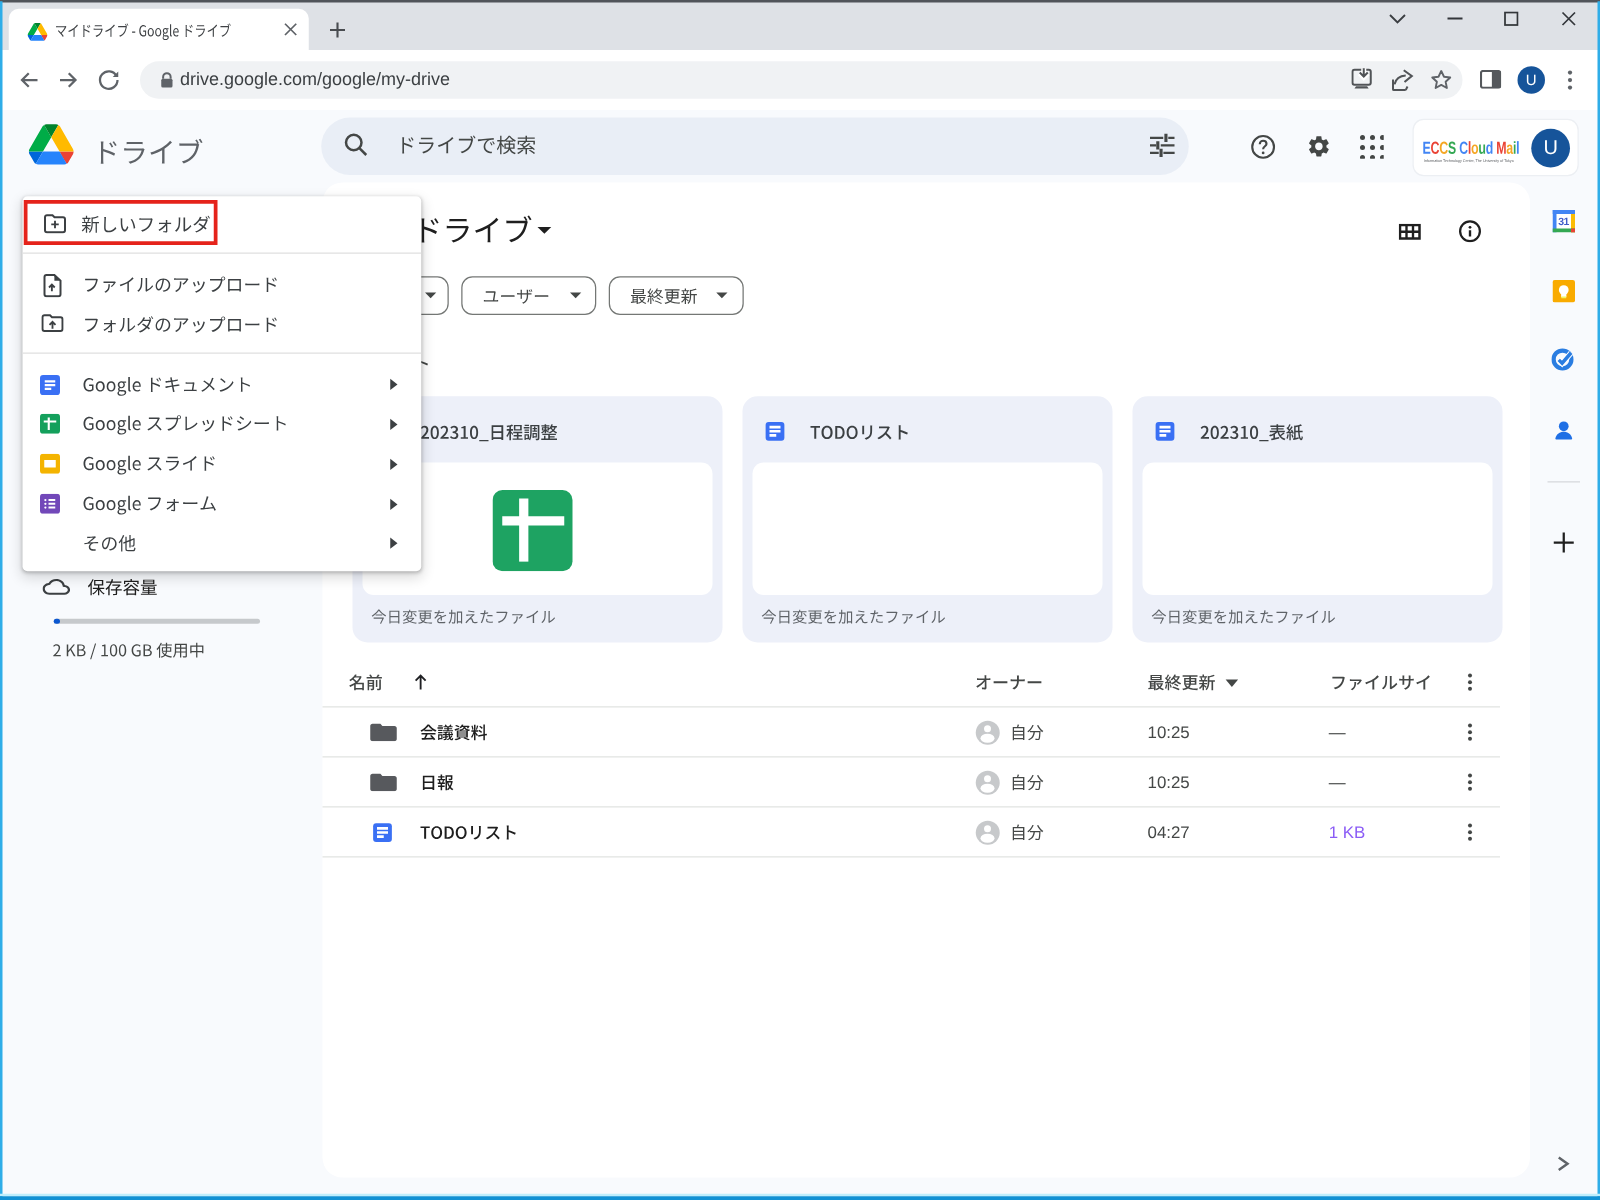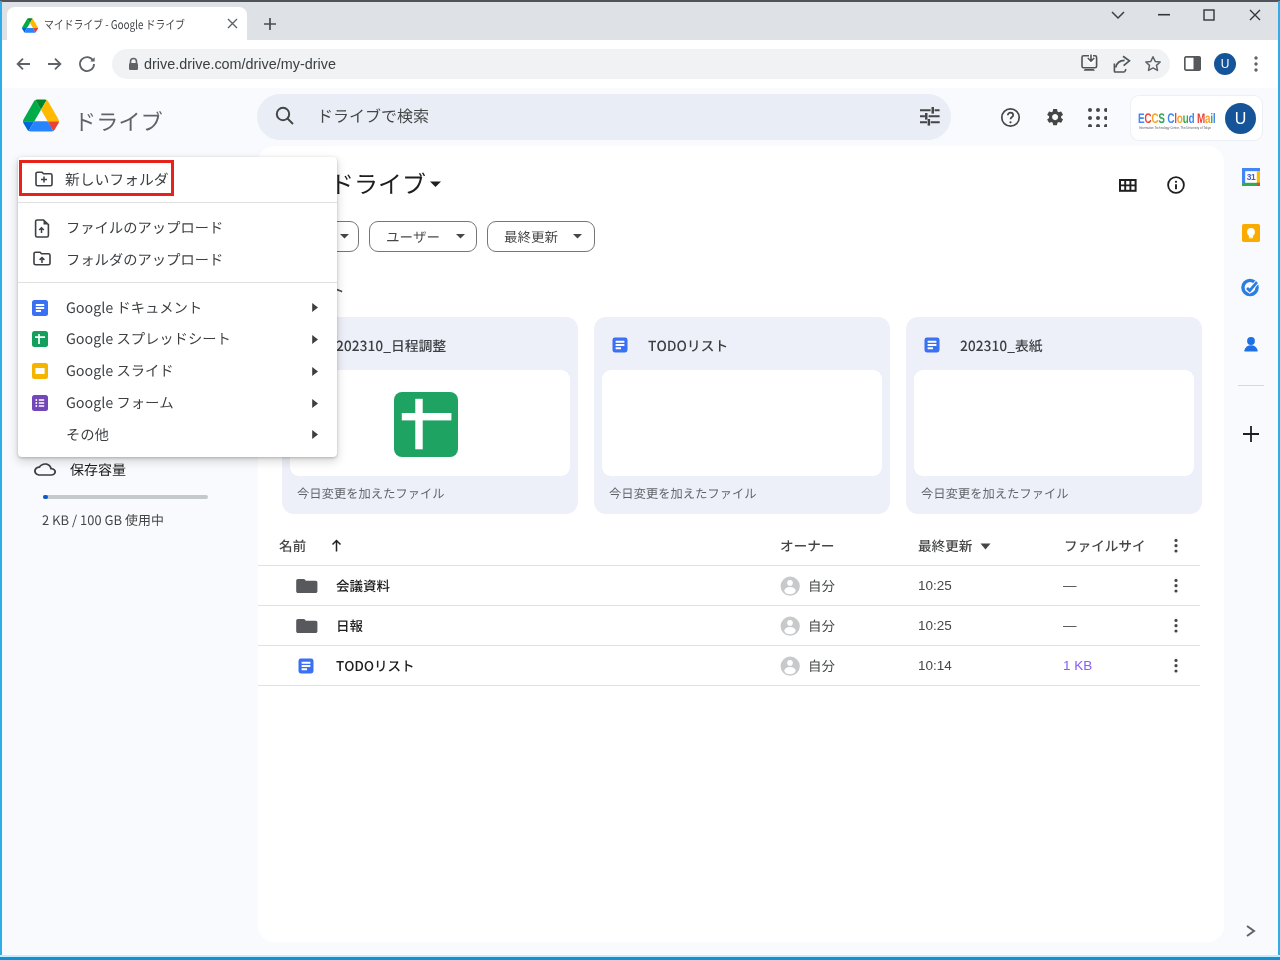--- a/index.html
+++ b/index.html
@@ -43,21 +43,21 @@
   </svg>
 <svg style="position:absolute;left:77px;top:54px;" width="20" height="20" viewBox="0 0 20 20">
     <path d="M16.2 6.8A7 7 0 1 0 17 10" stroke="#5f6368" stroke-width="1.8" fill="none"></path>
     <path d="M17.6 3.2v4.4h-4.4z" fill="#5f6368"></path>
   </svg>
 <div style="position:absolute;left:112px;top:49px;width:1058px;height:30px;background:#f0f2f4;border-radius:15px"></div>
 <svg style="position:absolute;left:127px;top:57px;" width="13" height="14" viewBox="0 0 13 14">
     <path d="M3.5 6V4.5a3 3 0 0 1 6 0V6" stroke="#5f6368" stroke-width="1.6" fill="none"></path>
     <rect x="2" y="6" width="9" height="7" rx="1.2" fill="#5f6368"></rect>
   </svg>
-<div style="position:absolute;left:144px;top:56px;width:400px;height:18px;font-size:14.4px;color:#3c4043;font-family:'Liberation Sans',sans-serif">drive.drive.com/drive/my-drive</div>
+<div style="position:absolute;left:144px;top:56px;width:400px;height:18px;font-size:14.4px;color:#3c4043;font-family:'Liberation Sans',sans-serif">drive.google.com/google/my-drive</div>
 <svg style="position:absolute;left:1081px;top:54px;" width="18" height="18" viewBox="0 0 18 18">
     <rect x="1" y="1.8" width="14.6" height="12" rx="1.6" fill="none" stroke="#515457" stroke-width="1.6"></rect>
     <path d="M10 0.6v6.8M6.8 4.8 10 8l3.2-3.2" stroke="#fff" stroke-width="4" fill="none"></path>
     <path d="M10 0.6v5.8M6.8 4 10 7.2 13.2 4" stroke="#515457" stroke-width="1.6" fill="none"></path>
     <path d="M3.8 14.9h8.9l1.2 1.8H2.6z" fill="#515457"></path>
   </svg>
 <svg style="position:absolute;left:1112px;top:54px;" width="20" height="20" viewBox="0 0 20 20">
     <path d="M2.4 9.5v7.8c0 .4.3.7.7.7h9.5" fill="none" stroke="#515457" stroke-width="1.6"></path>
     <path d="M12.6 18 14 15.2" fill="none" stroke="#515457" stroke-width="1.6"></path>
     <path d="M3.6 13.5C4.6 9.2 8 6.6 12.6 6.4" fill="none" stroke="#515457" stroke-width="1.7"></path>
@@ -295,21 +295,21 @@
     <path d="M3.3 15H4.9V6.4H7.8V5.1H0.4V6.4H3.3Z M13.3 15.2C15.9 15.2 17.7 13.2 17.7 10C17.7 6.8 15.9 4.9 13.3 4.9C10.8 4.9 9 6.8 9 10C9 13.2 10.8 15.2 13.3 15.2ZM13.3 13.8C11.7 13.8 10.6 12.3 10.6 10C10.6 7.7 11.7 6.2 13.3 6.2C15 6.2 16.1 7.7 16.1 10C16.1 12.3 15 13.8 13.3 13.8Z M19.7 15H22.4C25.4 15 27.1 13.2 27.1 10C27.1 6.7 25.4 5.1 22.3 5.1H19.7ZM21.3 13.7V6.3H22.2C24.3 6.3 25.5 7.5 25.5 10C25.5 12.5 24.3 13.7 22.2 13.7Z M33 15.2C35.5 15.2 37.3 13.2 37.3 10C37.3 6.8 35.5 4.9 33 4.9C30.4 4.9 28.6 6.8 28.6 10C28.6 13.2 30.4 15.2 33 15.2ZM33 13.8C31.3 13.8 30.2 12.3 30.2 10C30.2 7.7 31.3 6.2 33 6.2C34.6 6.2 35.7 7.7 35.7 10C35.7 12.3 34.6 13.8 33 13.8Z M48.7 4.7H47.1C47.1 5 47.2 5.4 47.2 5.9C47.2 6.4 47.2 7.6 47.2 8.2C47.2 10.6 47 11.6 46 12.7C45.2 13.6 44.1 14.1 42.8 14.5L43.9 15.6C44.9 15.3 46.3 14.7 47.1 13.7C48.1 12.5 48.6 11.4 48.6 8.3C48.6 7.7 48.6 6.5 48.6 5.9C48.6 5.4 48.7 5 48.7 4.7ZM42.4 4.8H40.9C40.9 5.1 40.9 5.5 40.9 5.8C40.9 6.3 40.9 9.6 40.9 10.3C40.9 10.7 40.9 11.2 40.9 11.4H42.4C42.4 11.1 42.4 10.6 42.4 10.3C42.4 9.6 42.4 6.3 42.4 5.8C42.4 5.4 42.4 5.1 42.4 4.8Z M62.5 5.9 61.7 5.3C61.4 5.3 61 5.4 60.5 5.4C60 5.4 56.1 5.4 55.5 5.4C55.1 5.4 54.3 5.3 54 5.3V6.8C54.2 6.8 55 6.8 55.5 6.8C56 6.8 59.9 6.8 60.4 6.8C60.1 7.8 59.2 9.3 58.3 10.3C57 11.8 54.9 13.4 52.7 14.3L53.8 15.4C55.8 14.5 57.6 13.1 59 11.5C60.4 12.8 61.7 14.3 62.6 15.5L63.8 14.4C63 13.4 61.3 11.7 59.9 10.5C60.9 9.2 61.7 7.7 62.2 6.6C62.2 6.4 62.5 6 62.5 5.9Z M69.5 13.8C69.5 14.3 69.4 15 69.3 15.5H71C70.9 15 70.9 14.2 70.9 13.8V9.6C72.4 10.1 74.6 10.9 76 11.7L76.6 10.2C75.3 9.6 72.7 8.6 70.9 8.1V6C70.9 5.5 71 4.9 71 4.4H69.3C69.4 4.9 69.5 5.5 69.5 6C69.5 7.1 69.5 12.9 69.5 13.8Z" fill="#1f1f1f"></path>
   </svg>
 <svg style="position:absolute;left:780px;top:656px;" width="21" height="21" viewBox="0 0 21 21">
     <circle cx="10.2" cy="10.2" r="9.6" fill="#c7c9cb"></circle>
     <circle cx="10" cy="6.9" r="2.8" fill="#fff"></circle>
     <ellipse cx="10" cy="14.6" rx="5.6" ry="3.6" fill="#fff"></ellipse>
   </svg>
 <svg style="position:absolute;left:808px;top:655.8px;overflow:visible" width="29" height="22">
     <path d="M3.2 9.5H10.4V11.4H3.2ZM3.2 8.5V6.5H10.4V8.5ZM3.2 12.4H10.4V14.4H3.2ZM6.1 3.6C6 4.2 5.8 4.9 5.6 5.5H2.2V16.1H3.2V15.3H10.4V16H11.5V5.5H6.6C6.9 5 7.1 4.4 7.3 3.8Z M17.9 3.9C17 6 15.5 7.9 13.8 9C14.1 9.2 14.5 9.6 14.7 9.8C16.4 8.5 18 6.5 19 4.2ZM22.6 3.9 21.6 4.3C22.6 6.3 24.3 8.5 25.8 9.7C26 9.4 26.4 9 26.7 8.8C25.2 7.8 23.5 5.7 22.6 3.9ZM16 8.8V9.7H18.8C18.5 12 17.7 14.2 14.5 15.3C14.8 15.5 15.1 15.9 15.2 16.1C18.7 14.9 19.5 12.4 19.9 9.7H23.4C23.2 13.2 23 14.5 22.7 14.9C22.5 15 22.4 15.1 22.1 15.1C21.8 15.1 21 15 20.1 15C20.2 15.2 20.4 15.7 20.4 16C21.2 16 22.1 16 22.5 16C23 16 23.3 15.9 23.6 15.5C24.1 15 24.2 13.4 24.4 9.2C24.5 9.1 24.5 8.8 24.5 8.8Z" fill="#444746"></path>
   </svg>
-<div style="position:absolute;left:918px;top:658px;width:60px;height:17px;font-size:13.5px;color:#444746;font-family:'Liberation Sans',sans-serif">10:14</div>
+<div style="position:absolute;left:918px;top:658px;width:60px;height:17px;font-size:13.5px;color:#444746;font-family:'Liberation Sans',sans-serif">04:27</div>
 <div style="position:absolute;left:1063px;top:658px;width:60px;height:17px;font-size:13.5px;color:#8b5cf6;font-family:'Liberation Sans',sans-serif">1 KB</div>
 <svg style="position:absolute;left:1173px;top:658px;" width="6" height="16" viewBox="0 0 6 16">
     <circle cx="3" cy="2.4" r="1.6" fill="#444746"></circle>
     <circle cx="3" cy="7.7" r="1.6" fill="#444746"></circle>
     <circle cx="3" cy="13" r="1.6" fill="#444746"></circle>
   </svg>
 <svg style="position:absolute;left:1242px;top:168px;" width="18" height="18" viewBox="0 0 18 18">
     <rect width="18" height="18" rx="1.5" fill="#fff"></rect>
     <path d="M0 0h18v3.2H0z" fill="#4285f4"></path>
     <path d="M0 0h3.2v18H0z" fill="#4285f4"></path>

